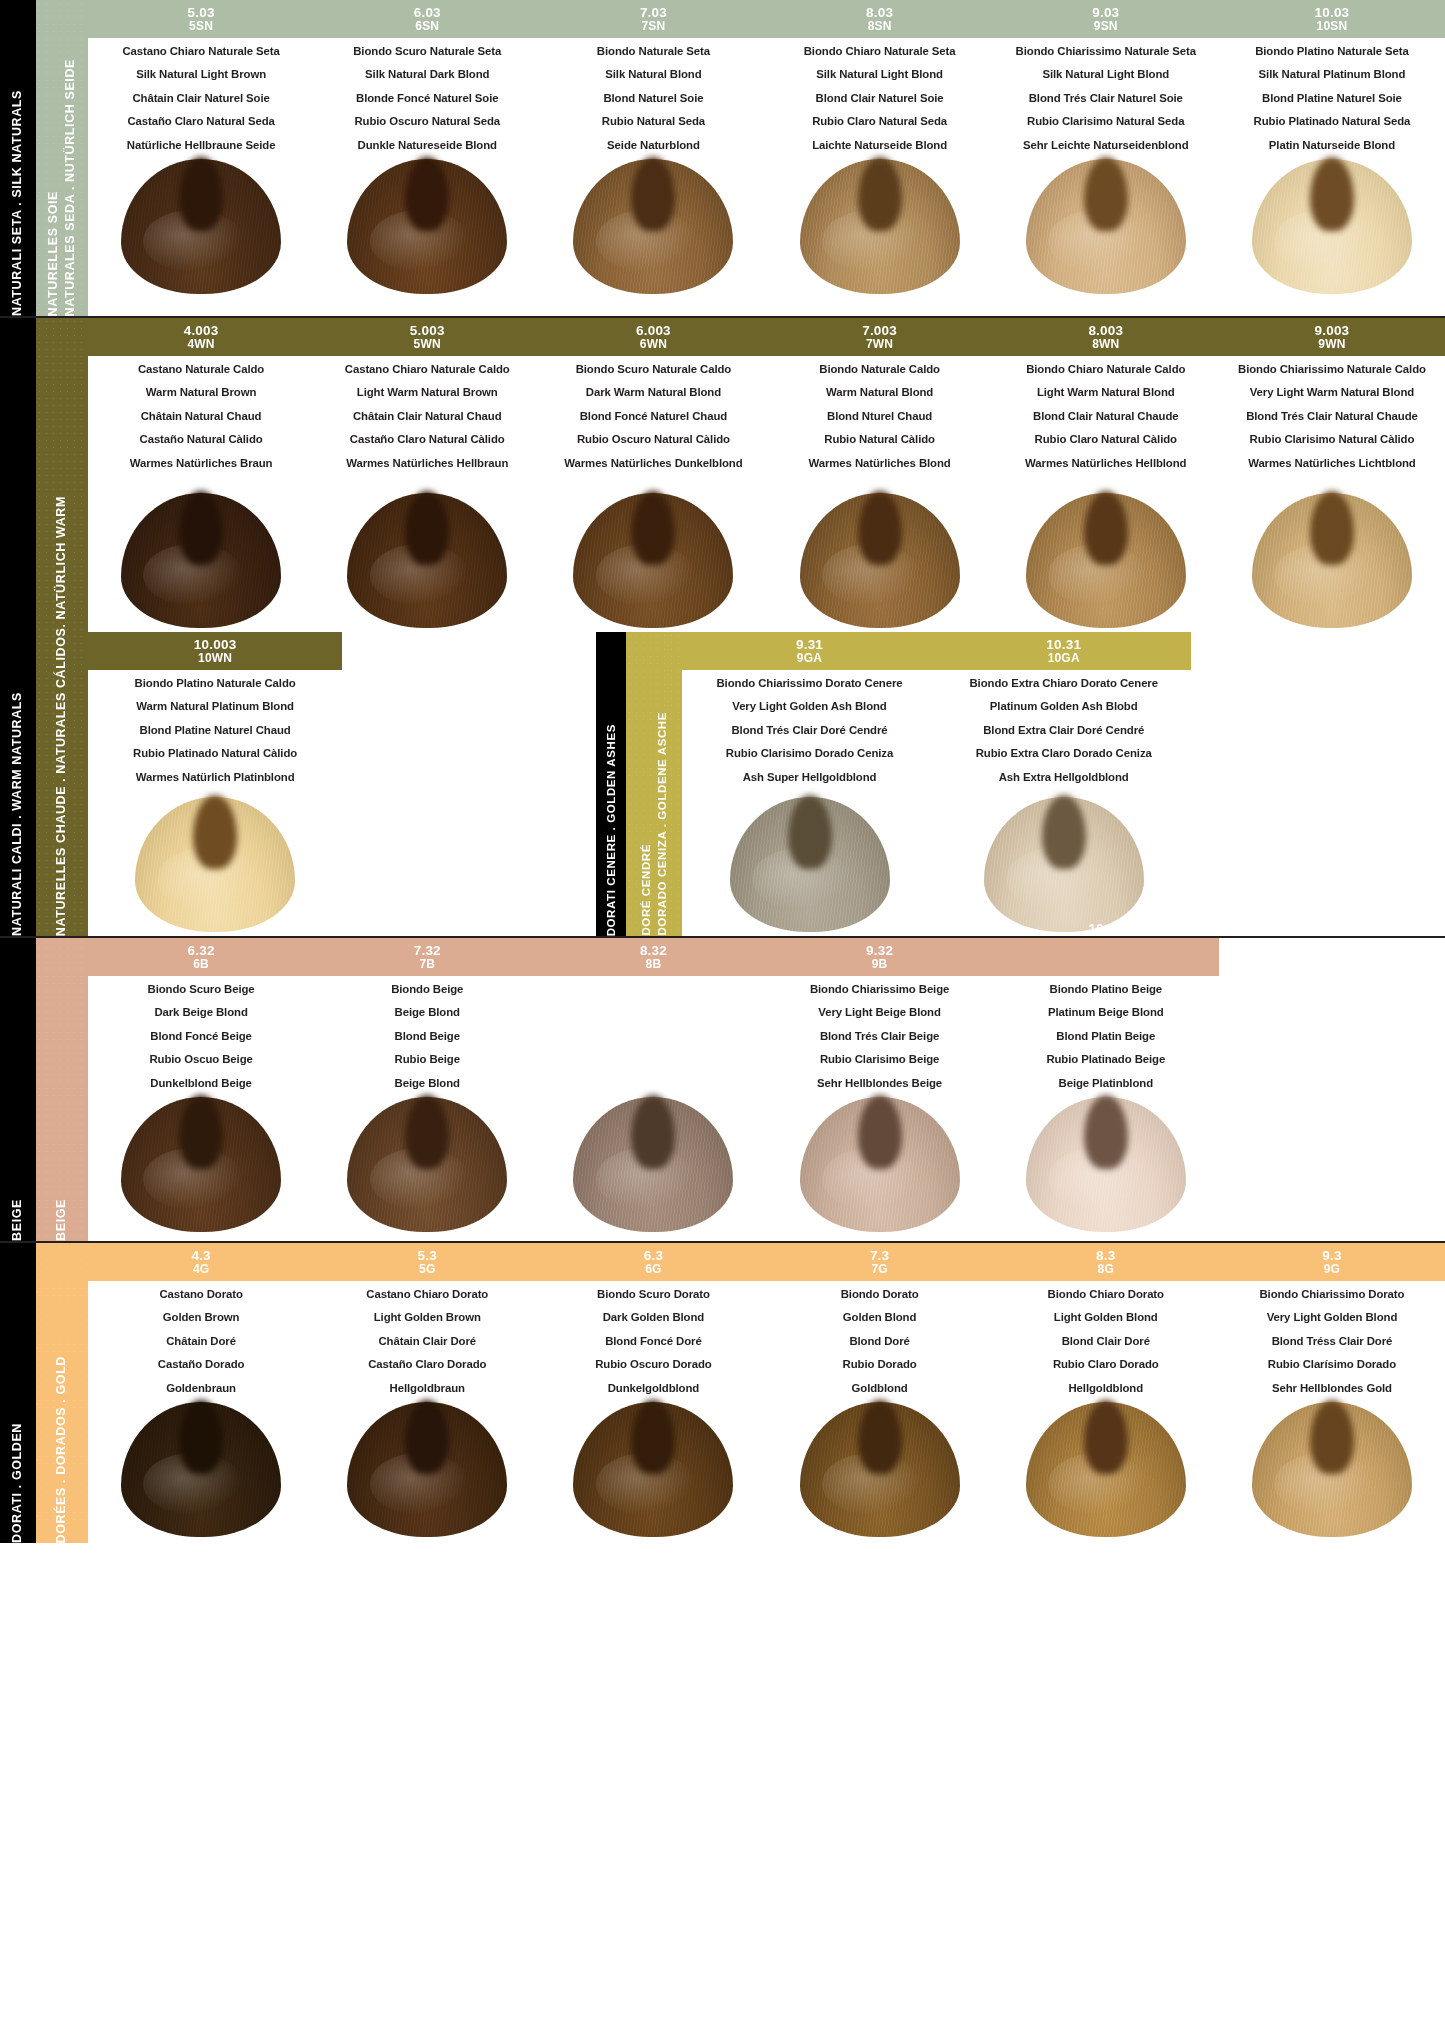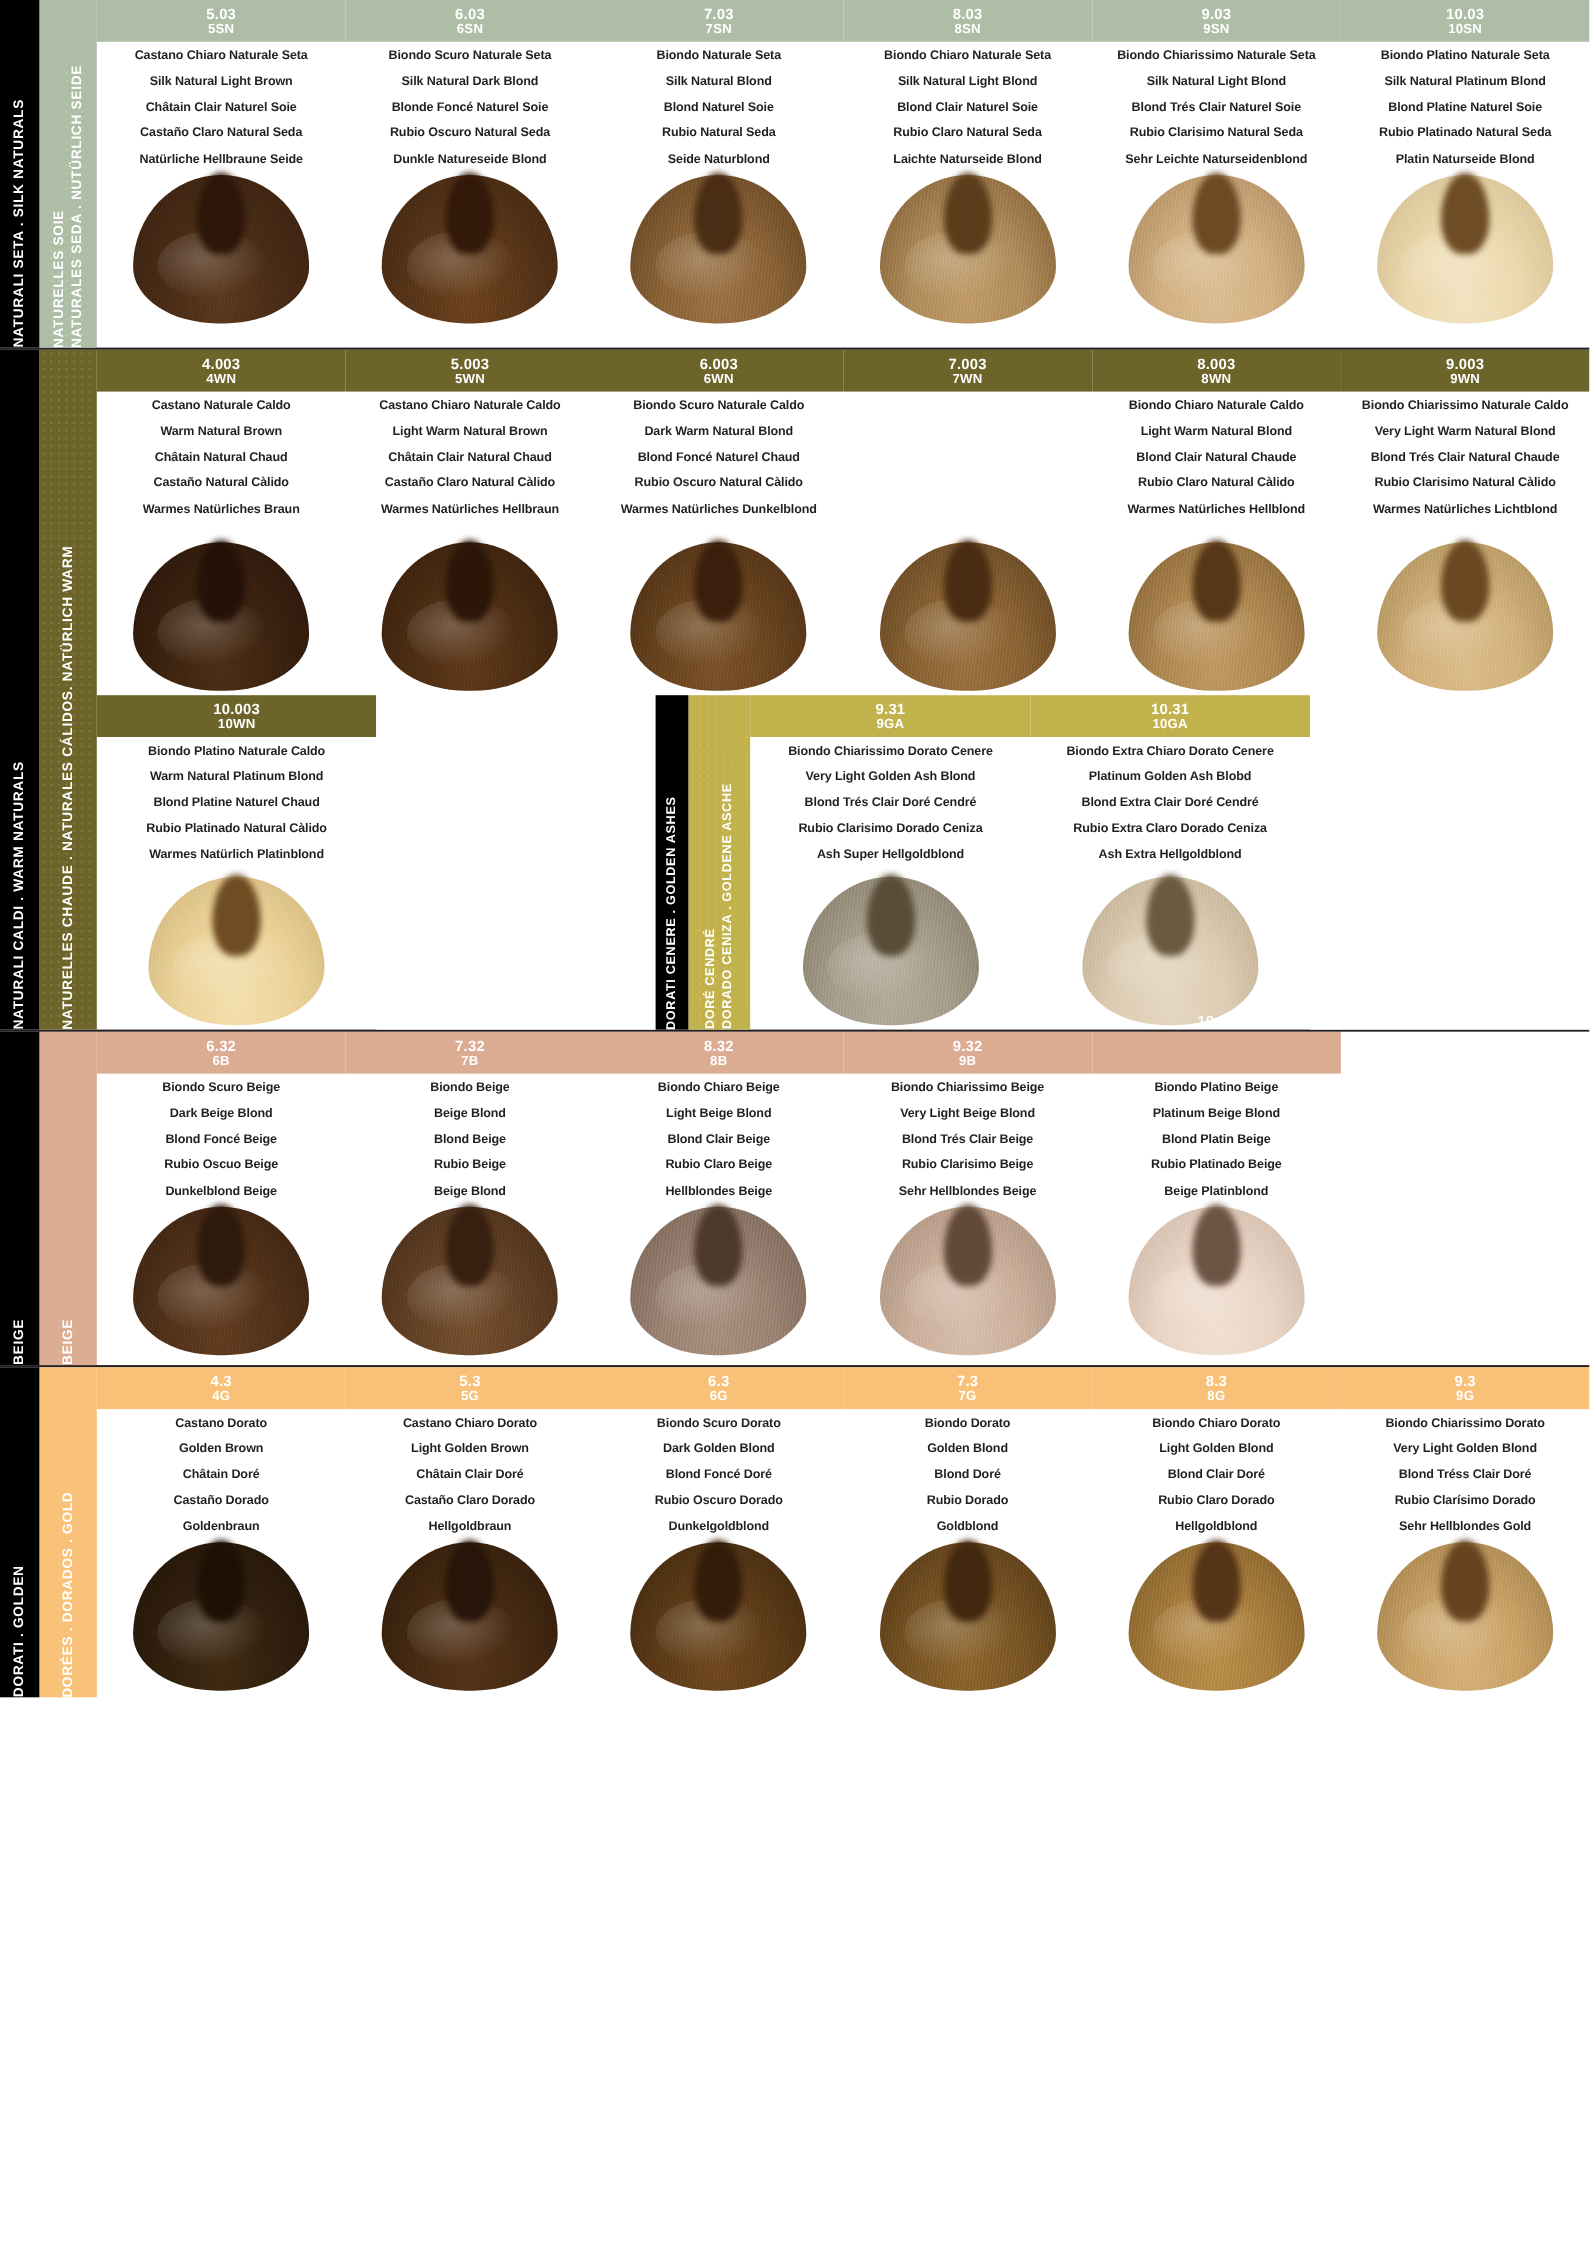--- a/index.html
+++ b/index.html
@@ -333,20 +333,27 @@
                 <div class="root" style="background:#3a200c;"></div>
               </div>
           </div>
         </div>
 
         <div class="col">
           <div class="chip" style="background:#6d642a;">
             <span class="code">7.003</span>
             <span class="alt">7WN</span>
           </div>
+          <div class="names">
+            <div>Biondo Naturale Caldo</div>
+            <div>Warm Natural Blond</div>
+            <div>Blond Nturel Chaud</div>
+            <div>Rubio Natural Càlido</div>
+            <div>Warmes Natürliches Blond</div>
+          </div>
           <div class="swatch-box">
             <div class="swatch">
                 <div class="body" style="background:radial-gradient(ellipse at 50% 85%, #9b7140 0%, #8a6333 45%, #5d4020 100%);">
                   <div class="sheen"></div>
                 </div>
                 <div class="root" style="background:#4a2c12;"></div>
               </div>
           </div>
         </div>
 
@@ -542,27 +549,20 @@
                 <div class="root" style="background:#382010;"></div>
               </div>
           </div>
         </div>
 
         <div class="col">
           <div class="chip" style="background:#dbab92;">
             <span class="code">8.32</span>
             <span class="alt">8B</span>
           </div>
-          <div class="names">
-            <div>Biondo Chiaro Beige</div>
-            <div>Light Beige Blond</div>
-            <div>Blond Clair Beige</div>
-            <div>Rubio Claro Beige</div>
-            <div>Hellblondes Beige</div>
-          </div>
           <div class="swatch-box">
             <div class="swatch">
                 <div class="body" style="background:radial-gradient(ellipse at 50% 85%, #a88f7e 0%, #9b8474 45%, #766153 100%);">
                   <div class="sheen"></div>
                 </div>
                 <div class="root" style="background:#4e3a2a;"></div>
               </div>
           </div>
         </div>
 

